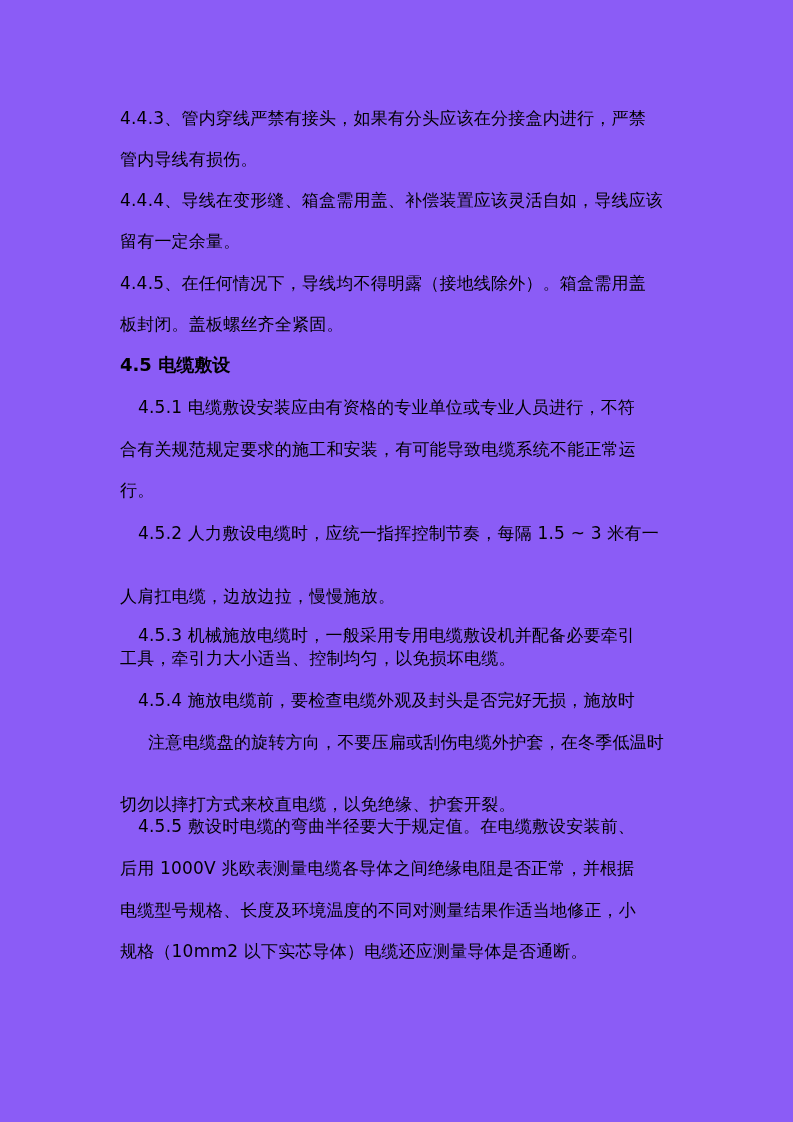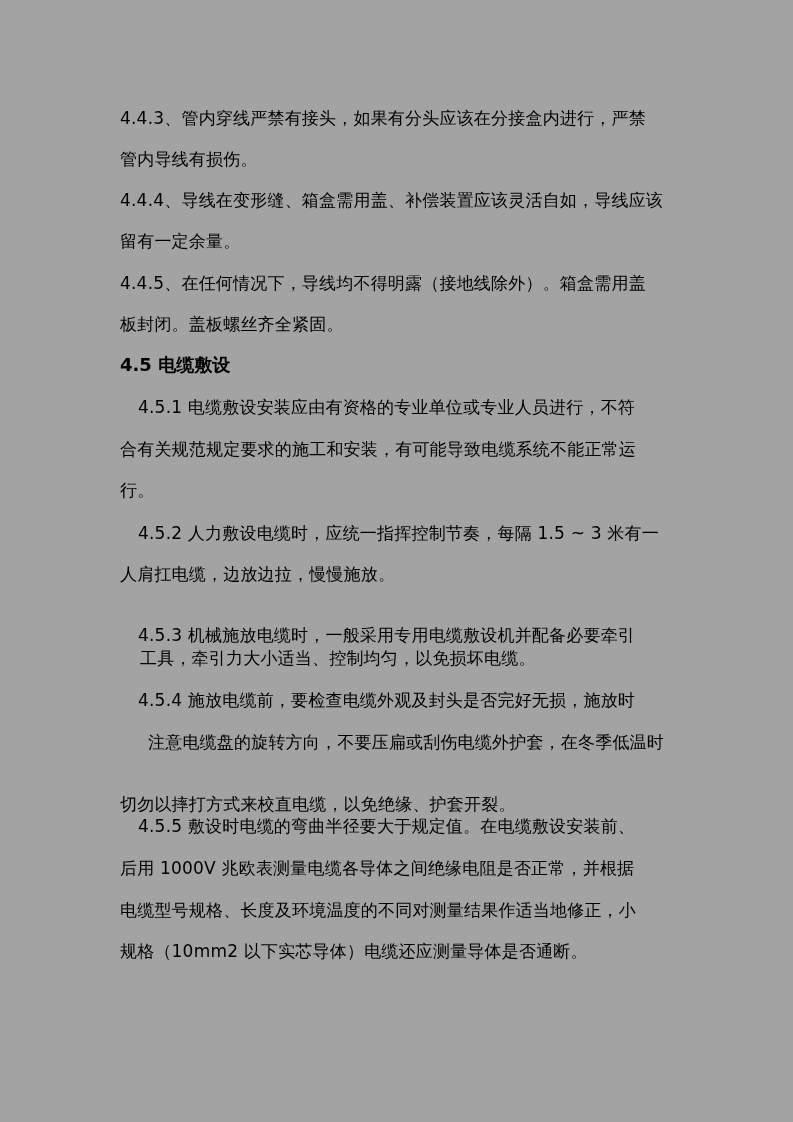--- a/index.html
+++ b/index.html
@@ -14,21 +14,21 @@
       overflow: hidden;
       font-family: "DejaVu Sans", "Liberation Sans", sans-serif;
       color: #000000;
     }
     .page {
       position: absolute;
       left: 0;
       top: 0;
       width: 793px;
       height: 1122px;
-      background: #a3a3a3;
+      background: #8b5cf6;
     }
     .line {
       position: absolute;
       left: 120px;
       width: 560px;
       font-size: 17px;
       line-height: 22px;
       white-space: nowrap;
       letter-spacing: 0.2px;
     }
@@ -58,24 +58,24 @@
   <div class="line" style="top:272px;">4.4.5、在任何情况下，导线均不得明露（接地线除外）。箱盒需用盖</div>
   <div class="line" style="top:313px;">板封闭。盖板螺丝齐全紧固。</div>
 
   <div class="heading" style="top:354px;">4.5 电缆敷设</div>
 
   <div class="line indent" style="top:396px;">4.5.1 电缆敷设安装应由有资格的专业单位或专业人员进行，不符</div>
   <div class="line" style="top:438px;">合有关规范规定要求的施工和安装，有可能导致电缆系统不能正常运</div>
   <div class="line" style="top:479px;">行。</div>
 
   <div class="line indent" style="top:522px;">4.5.2  人力敷设电缆时，应统一指挥控制节奏，每隔  1.5 ~ 3 米有一</div>
-  <div class="line" style="top:563px;">人肩扛电缆，边放边拉，慢慢施放。</div>
+  <div class="line" style="top:585px;">人肩扛电缆，边放边拉，慢慢施放。</div>
 
   <div class="line indent" style="top:624px;">4.5.3  机械施放电缆时，一般采用专用电缆敷设机并配备必要牵引</div>
-  <div class="line" style="top:647px;margin-left:20px;">工具，牵引力大小适当、控制均匀，以免损坏电缆。</div>
+  <div class="line" style="top:647px;">工具，牵引力大小适当、控制均匀，以免损坏电缆。</div>
 
   <div class="line indent" style="top:689px;">4.5.4  施放电缆前，要检查电缆外观及封头是否完好无损，施放时</div>
   <div class="line" style="top:731px;margin-left:28px;">注意电缆盘的旋转方向，不要压扁或刮伤电缆外护套，在冬季低温时</div>
   <div class="line" style="top:793px;">切勿以摔打方式来校直电缆，以免绝缘、护套开裂。</div>
 
   <div class="line indent" style="top:815px;">4.5.5  敷设时电缆的弯曲半径要大于规定值。在电缆敷设安装前、</div>
   <div class="line" style="top:857px;">后用  1000V 兆欧表测量电缆各导体之间绝缘电阻是否正常，并根据</div>
   <div class="line" style="top:899px;">电缆型号规格、长度及环境温度的不同对测量结果作适当地修正，小</div>
   <div class="line" style="top:940px;">规格（10mm2  以下实芯导体）电缆还应测量导体是否通断。</div>
 

